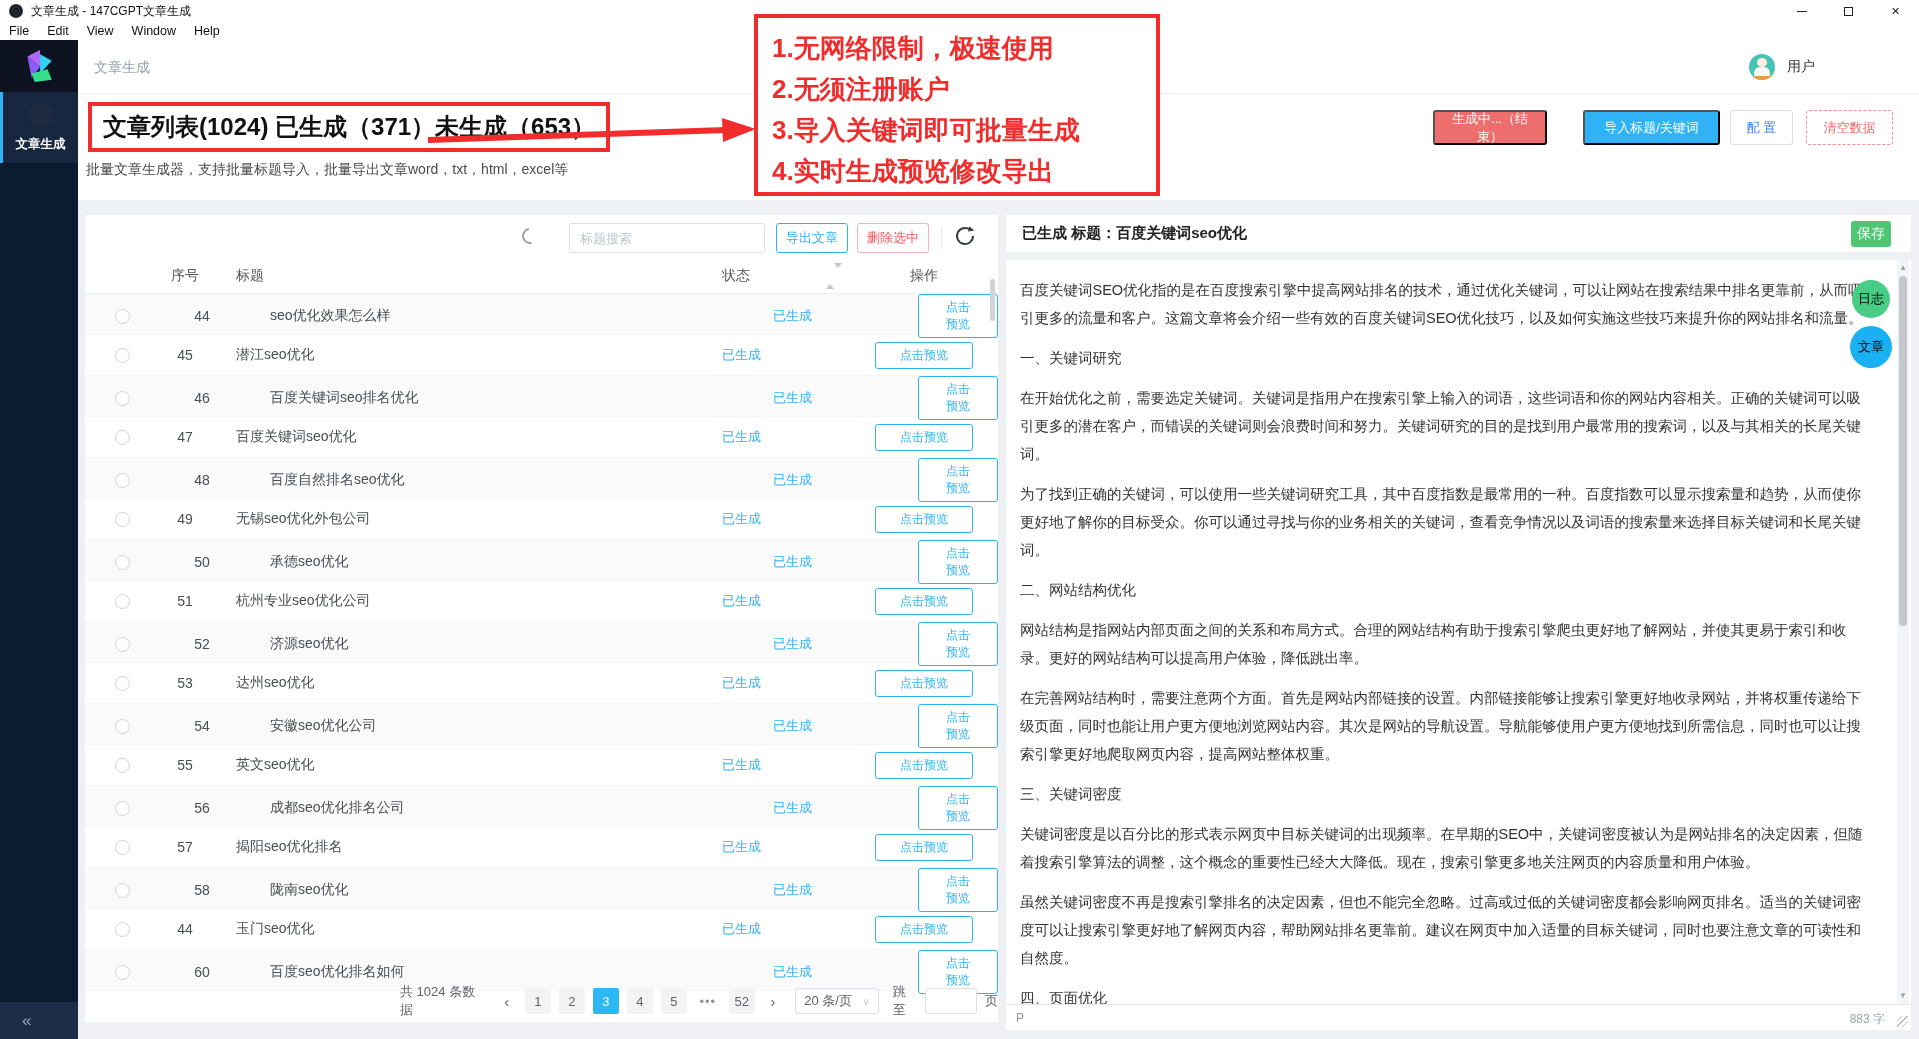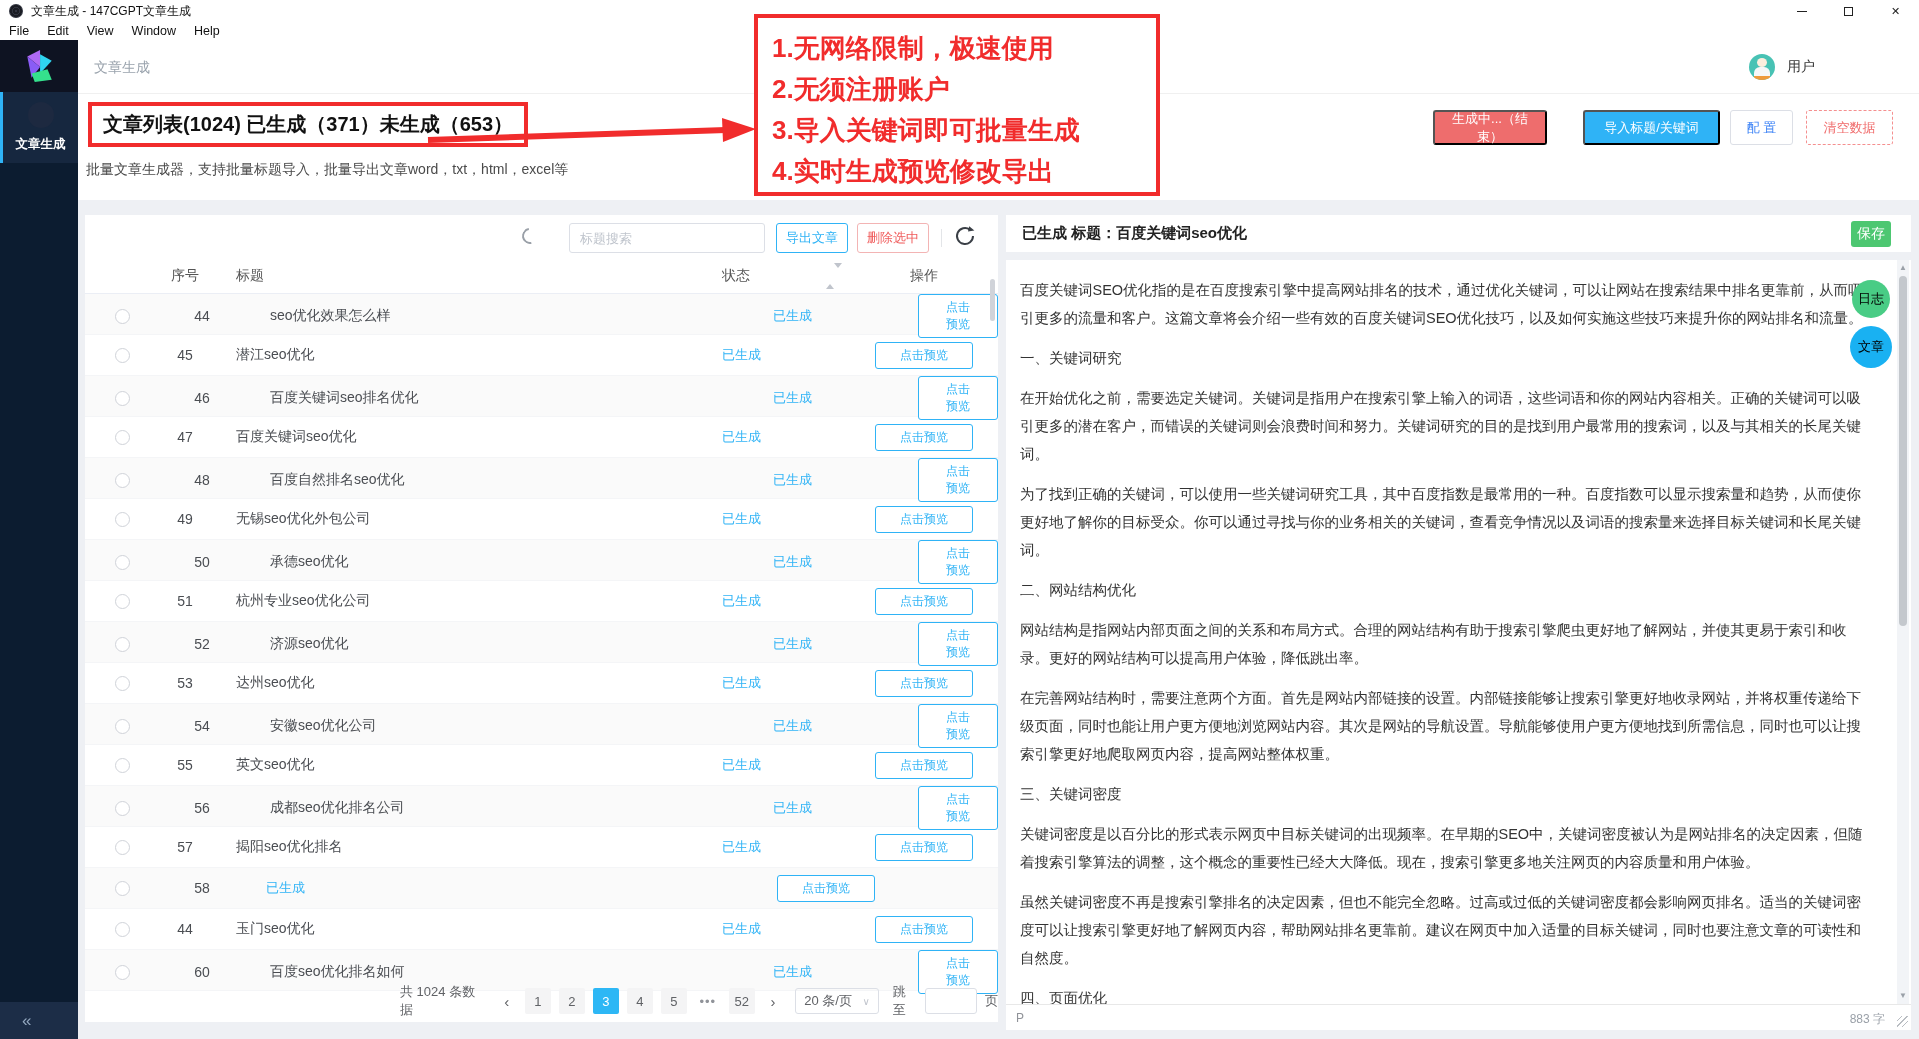--- a/index.html
+++ b/index.html
@@ -34,21 +34,21 @@
   .crumb{position:absolute;left:16px;top:19px;font-size:14px;color:#9aa3ad;}
   .userbox{position:absolute;right:104px;top:14px;display:flex;align-items:center;}
   .avatar{width:26px;height:26px;border-radius:50%;background:#48c2b4;position:relative;overflow:hidden;margin-right:12px;}
   .av-head{position:absolute;left:8px;top:4px;width:10px;height:9px;border-radius:50%;background:#fdeedd;}
   .av-body{position:absolute;left:5px;top:13px;width:16px;height:13px;border-radius:6px 6px 0 0;background:#f6f7f8;border-bottom:4px solid #ef9a3c;}
   .username{font-size:14px;color:#333;}
 
   
   .pageheader{position:absolute;left:78px;top:94px;width:1841px;height:106px;background:#fff;}
   .title-box{position:absolute;left:10px;top:8px;border:4px solid var(--danger,#f12c2c);padding:5px 11px;background:#fff;white-space:nowrap;}
-  .page-title{font-size:20px;font-weight:bold;color:#111;}
+  .page-title{font-size:24px;font-weight:bold;color:#111;}
   .subtitle{position:absolute;left:8px;top:67px;font-size:14px;color:#4a4a4a;}
   .hd-btn{position:absolute;top:16px;height:35px;border-radius:3px;font-size:13px;display:flex;align-items:center;justify-content:center;cursor:pointer;}
   .btn-generating{left:1355px;width:114px;background:var(--salmon,#ee6d6d);color:#fff;}
   .btn-import{left:1505px;width:137px;background:var(--accent,#2fb3f6);color:#fff;}
   .btn-config{left:1652px;width:63px;background:#fff;border:1px solid #dcdfe6;color:#3b82f6;}
   .btn-clear{left:1728px;width:87px;background:#fff;border:1px dashed #f58f8f;color:#f06a6a;}
 
   
   .main-bg{position:absolute;left:78px;top:200px;width:1841px;height:839px;background:#eef0f4;}
 
@@ -347,20 +347,21 @@
           <div class="c-idx">57</div>
           <div class="c-title">揭阳seo优化排名</div>
           <div class="c-status">已生成</div>
           <div class="c-action"><button class="preview-btn">点击预览</button></div>
         </div>
         <div class="trow stripe">
           <div class="c-check">
             <span class="radio"></span>
           </div>
           <div class="c-idx">58</div>
+          <div class="c-title">陇南seo优化</div>
           <div class="c-status">已生成</div>
           <div class="c-action"><button class="preview-btn">点击预览</button></div>
         </div>
         <div class="trow">
           <div class="c-check">
             <span class="radio"></span>
           </div>
           <div class="c-idx">44</div>
           <div class="c-title">玉门seo优化</div>
           <div class="c-status">已生成</div>

